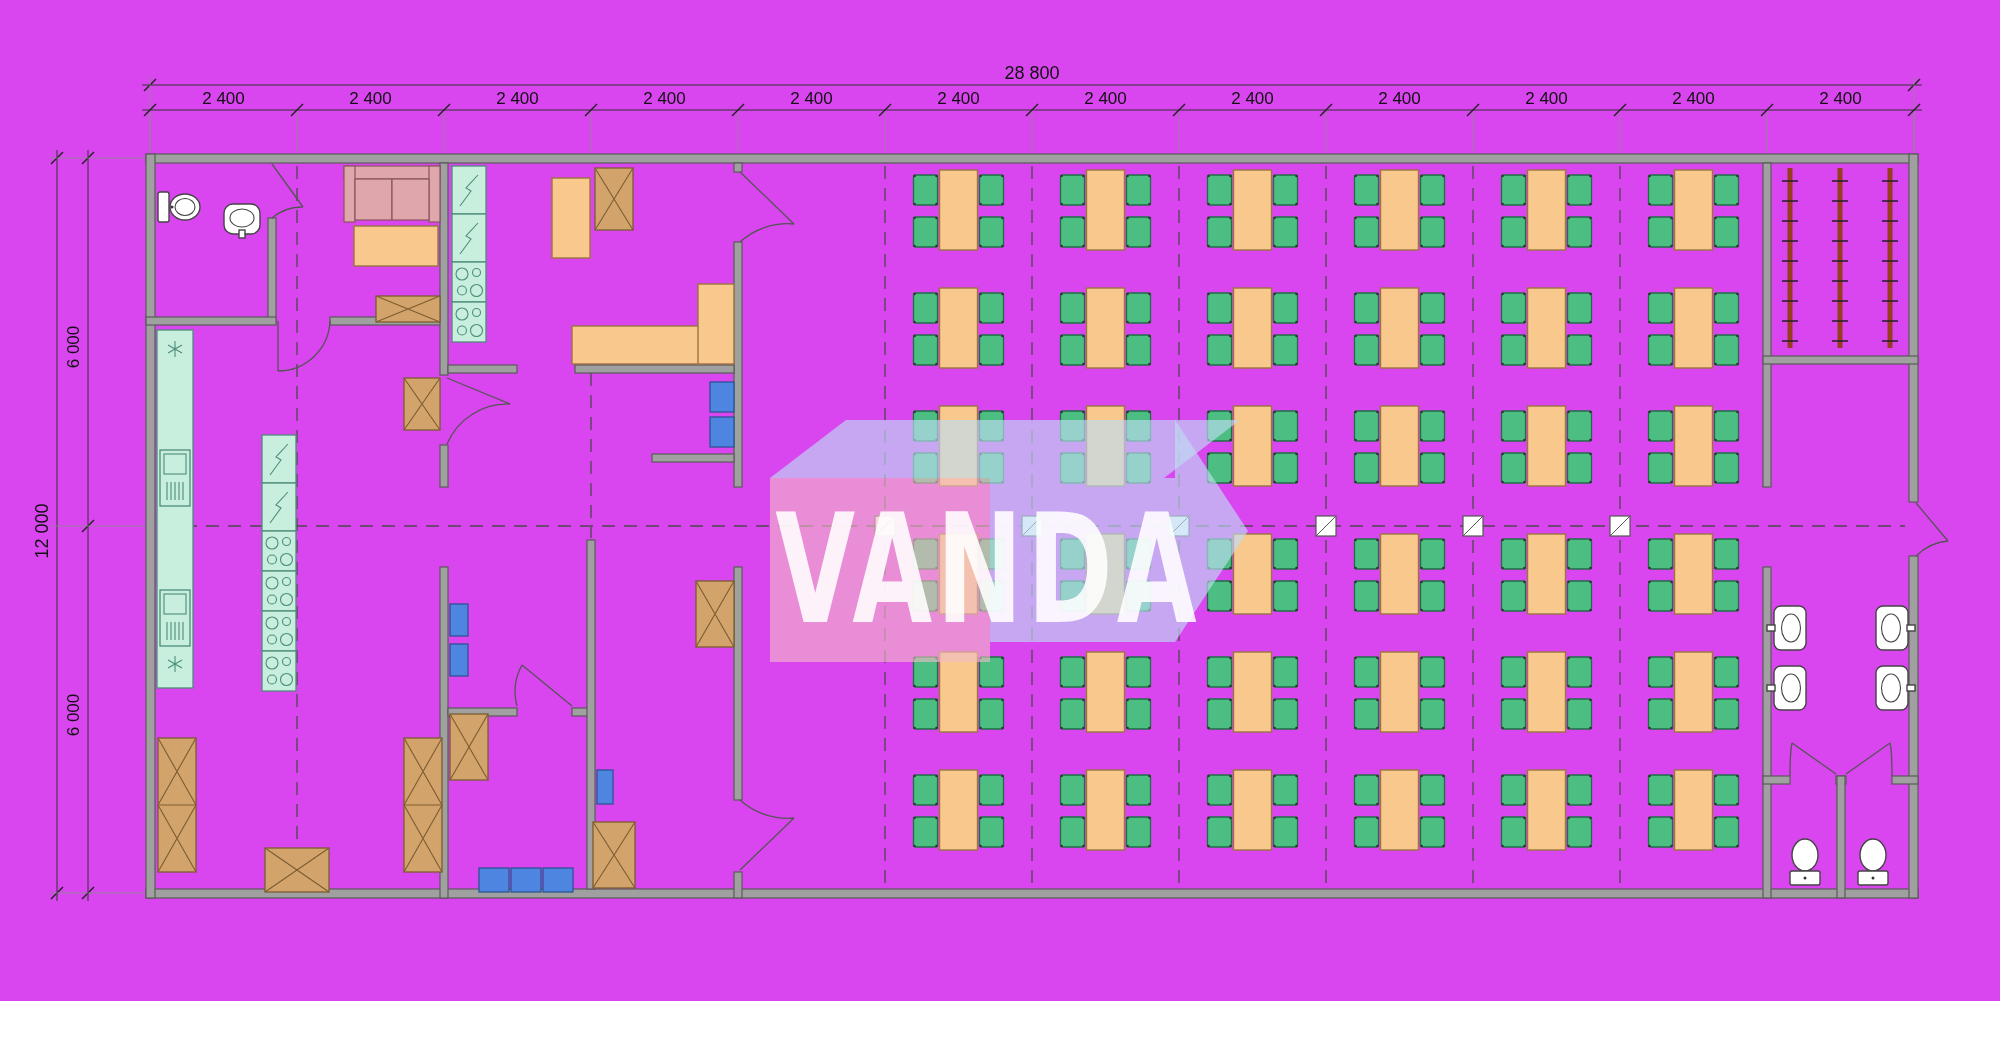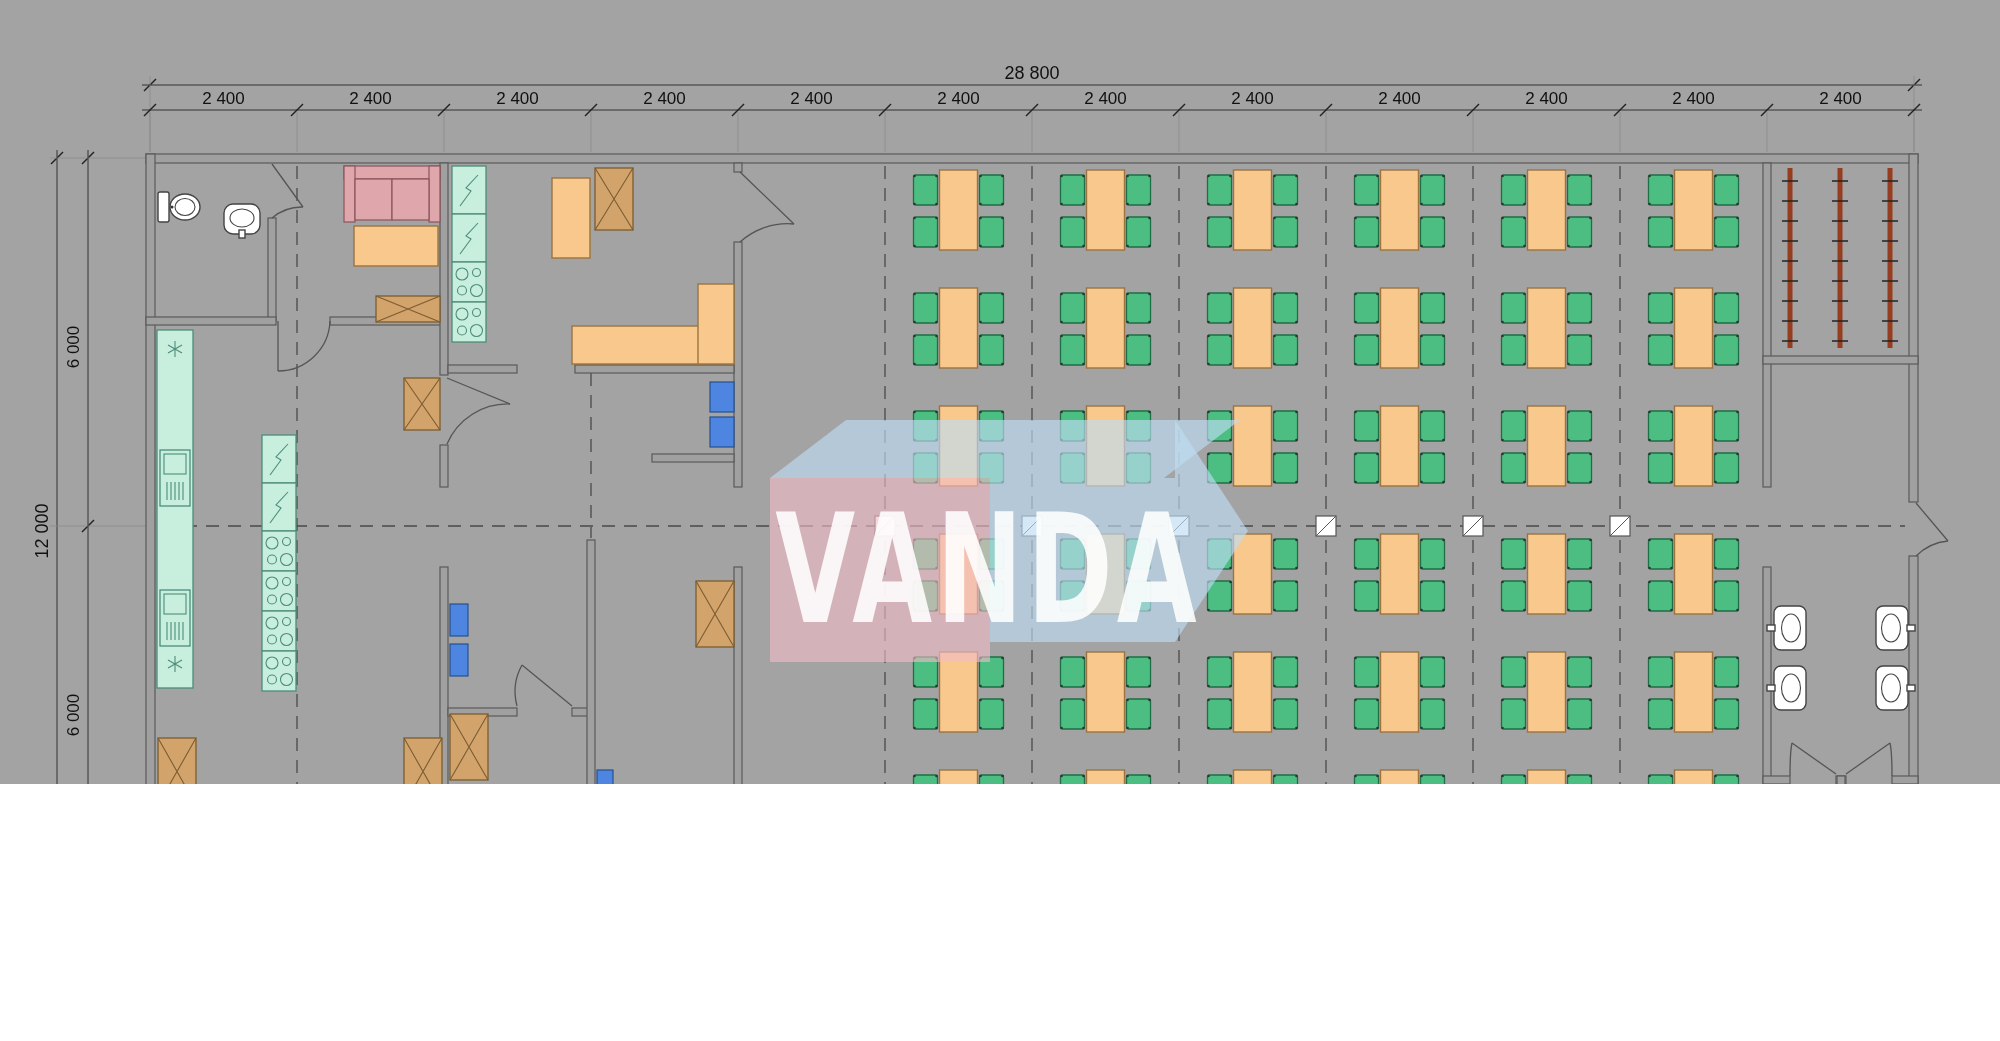--- a/index.html
+++ b/index.html
@@ -7,21 +7,21 @@
     --table:#f8c88c; --tablestroke:#9b7440;
     --chair:#4dbe81; --chairstroke:#1e6f47;
     --counter:#c8eedd; --counterstroke:#4d8d7b;
     --crate:#d2a46c; --cratestroke:#7c5c31;
     --seat:#4e85e0; --seatstroke:#27508f;
     --sofa:#dfa6ac; --sofastroke:#8a565c;
     --rack:#963c1f;
     --wm_pink:#f2bcc6; --wm_blue:#bedcf2;
   }
   html,body{margin:0;padding:0;background:#fff;}
-  #stage{position:relative;width:2000px;height:784px;background:#a3a3a3;overflow:hidden;
+  #stage{position:relative;width:2000px;height:1001px;background:#d946ef;overflow:hidden;
          font-family:"Liberation Sans", sans-serif;}
   svg{position:absolute;left:0;top:0;}
   .wall{fill:var(--wall);stroke:var(--wallstroke);stroke-width:1.2;}
   .dimline{stroke:#333;stroke-width:1;}
   .tick{stroke:#222;stroke-width:1.5;}
   .ext{stroke:#8a8a8a;stroke-width:0.8;}
   .dim{font-size:17px;fill:#111;}
   .dimbig{font-size:18px;fill:#111;}
   .grid{stroke:#4a4a4a;stroke-width:1.3;stroke-dasharray:13 9;fill:none;}
   .window{fill:#fff;stroke:#666;stroke-width:0.9;}

